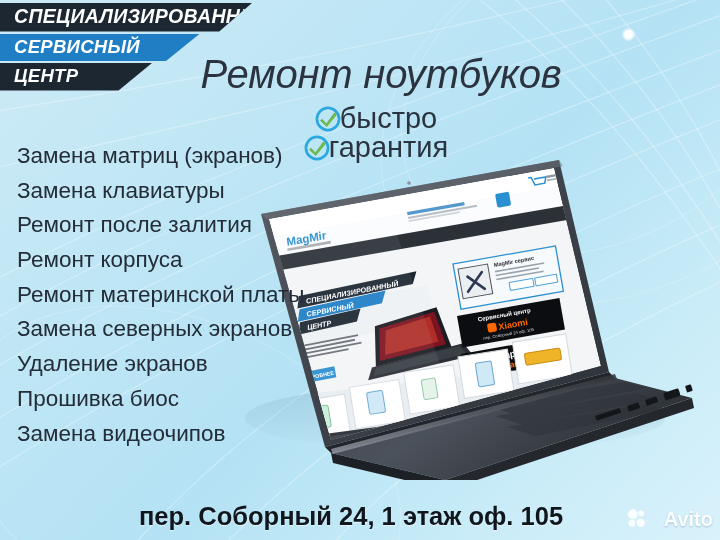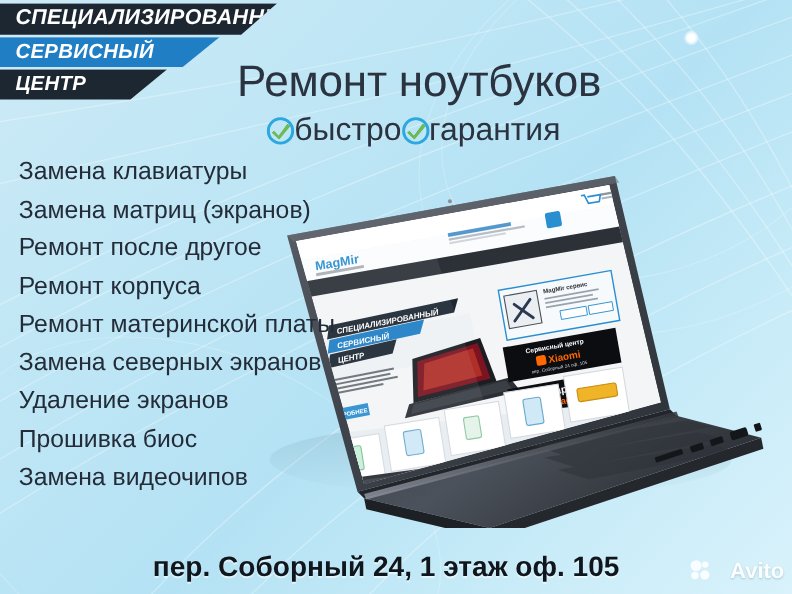--- a/index.html
+++ b/index.html
@@ -89,35 +89,37 @@
     right: 0;
     top: 52px;
     text-align: center;
     font-size: 40px;
     font-weight: normal;
     color: #2b3340;
     letter-spacing: -0.2px;
     z-index: 5;
     padding-left: 42px;
     box-sizing: border-box;
+    font-style: italic;
   }
 
   
   .subline {
     position: absolute;
     top: 104px;
     left: 0;
     right: 0;
     display: flex;
     justify-content: center;
     align-items: center;
     gap: 0px;
     z-index: 5;
     padding-left: 32px;
     box-sizing: border-box;
+    flex-direction: column;
   }
   .sub-item {
     display: flex;
     align-items: center;
   }
   .tick {
     width: 26px;
     height: 26px;
     flex: 0 0 26px;
     display: block;
@@ -438,23 +440,23 @@
         <rect x="400" y="266" width="26" height="5" rx="1" transform="rotate(-18 400 266)" fill="#14171a"></rect>
         <rect x="432" y="256" width="12" height="6" rx="1" transform="rotate(-18 432 256)" fill="#14171a"></rect>
         <rect x="450" y="250" width="12" height="6" rx="1" transform="rotate(-18 450 250)" fill="#14171a"></rect>
         <rect x="468" y="243" width="16" height="8" rx="2" transform="rotate(-18 468 243)" fill="#14171a"></rect>
         <rect x="490" y="236" width="6" height="7" rx="1" transform="rotate(-18 490 236)" fill="#14171a"></rect>
       </g>
     </svg>
   </div>
 
   <ul class="services">
+    <li>Замена матриц (экранов)</li>
     <li>Замена клавиатуры</li>
-    <li>Замена матриц (экранов)</li>
-    <li>Ремонт после другое</li>
+    <li>Ремонт после залития</li>
     <li>Ремонт корпуса</li>
     <li>Ремонт материнской платы</li>
     <li>Замена северных экранов</li>
     <li>Удаление экранов</li>
     <li>Прошивка биос</li>
     <li>Замена видеочипов</li>
   </ul>
 
   <div class="address">пер. Соборный 24, 1 этаж оф. 105</div>
 

